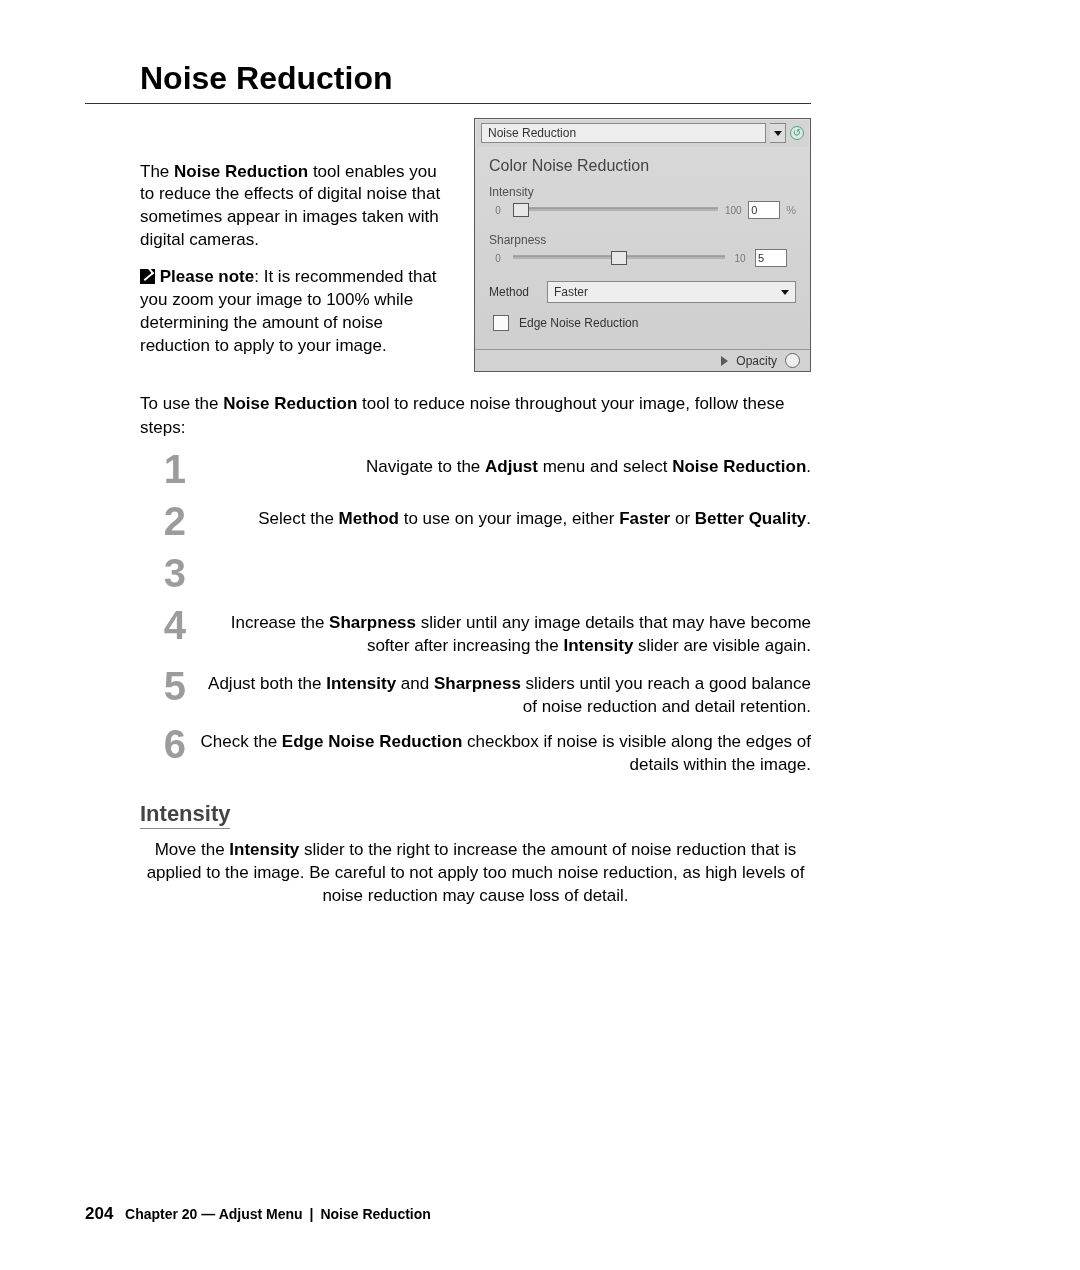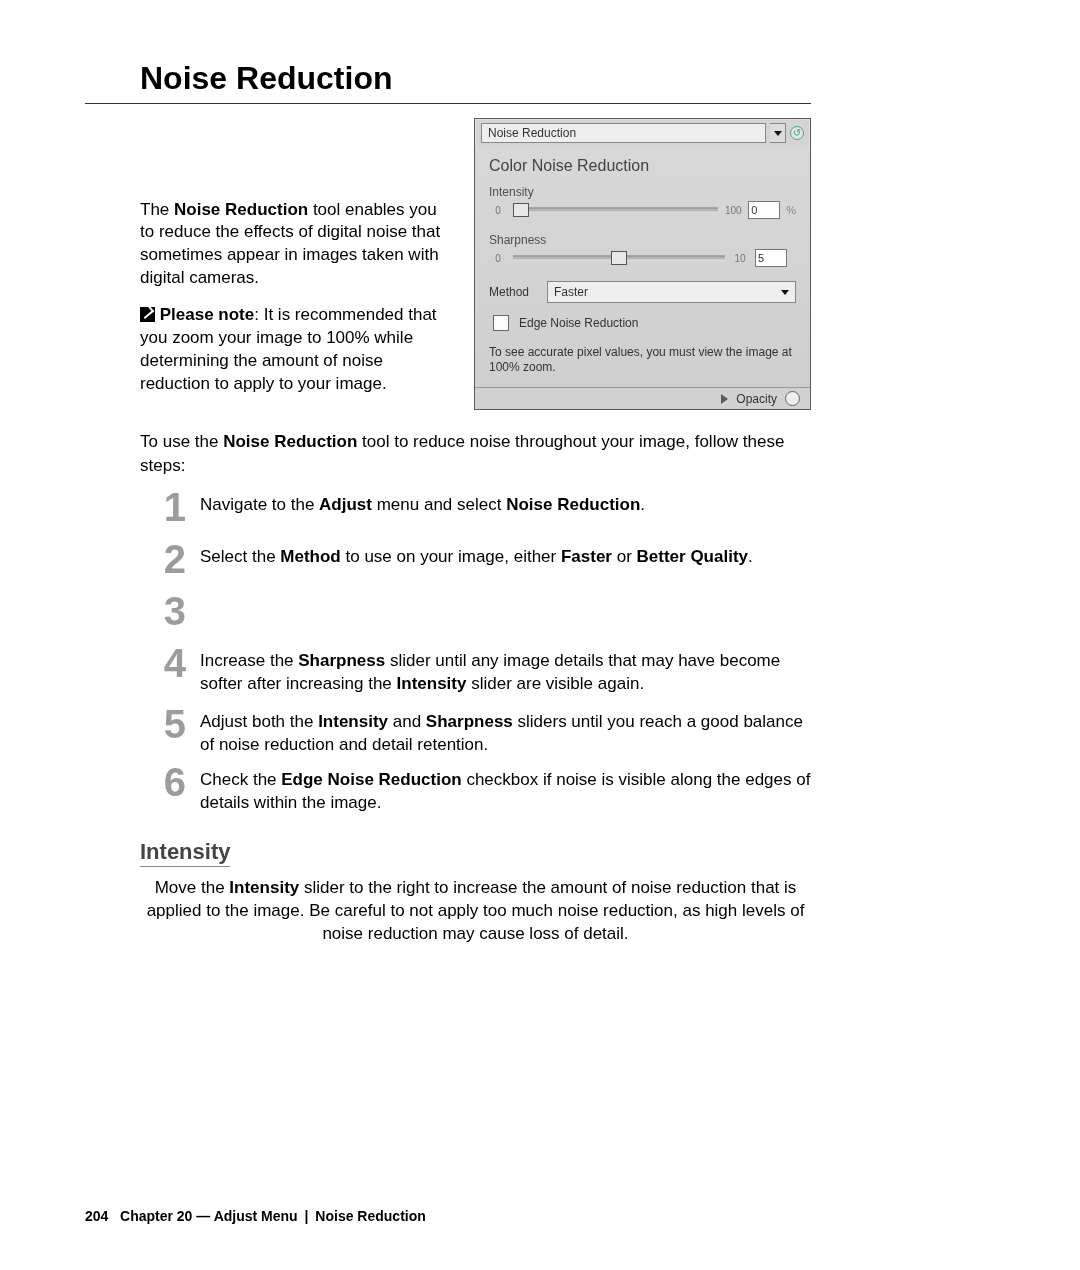--- a/index.html
+++ b/index.html
@@ -247,20 +247,21 @@
     line-height: 0.75;
     width: 26px;
     text-align: right;
     margin-left: 20px;
   }
   .step-text {
     font-size: 17px;
     line-height: 1.35;
     flex: 1;
     padding-top: 2px;
+    text-align: right;
   }
 
   h3.sub {
     font-size: 22px;
     font-weight: 700;
     color: #444;
     border-bottom: 1px solid #888;
     display: inline-block;
     padding-bottom: 1px;
     margin: 6px 0 6px 0;
@@ -271,21 +272,21 @@
     margin: 4px 0 12px 0;
     text-align: center;
   }
 
   .footer {
     position: absolute;
     left: 85px;
     bottom: 46px;
     font-size: 14px;
   }
-  .footer .pnum { font-weight: 700; font-size: 14px; }
+  .footer .pnum { font-weight: 700; font-size: 17px; }
   .footer .pipe { margin: 0 3px; font-weight: 700;}
 
   b.k { font-weight: 700; }
 </style>
 </head>
 <body>
 
 <div class="page">
 
   <h1 class="title">Noise Reduction</h1>
@@ -353,21 +354,20 @@
               <span>Faster</span>
               <span class="dd-arrow-tri"></span>
             </div>
           </div>
 
           <div class="chkrow">
             <span class="chkbox"></span>
             <span>Edge Noise Reduction</span>
           </div>
 
-          <div class="hint">To see accurate pixel values, you must view the image at 100% zoom.</div>
         </div>
 
         <div class="nr-footer">
           <span class="disclosure-right"></span>
           <span>Opacity</span>
           <span class="opacity-radio"></span>
         </div>
       </div>
     </div>
 

